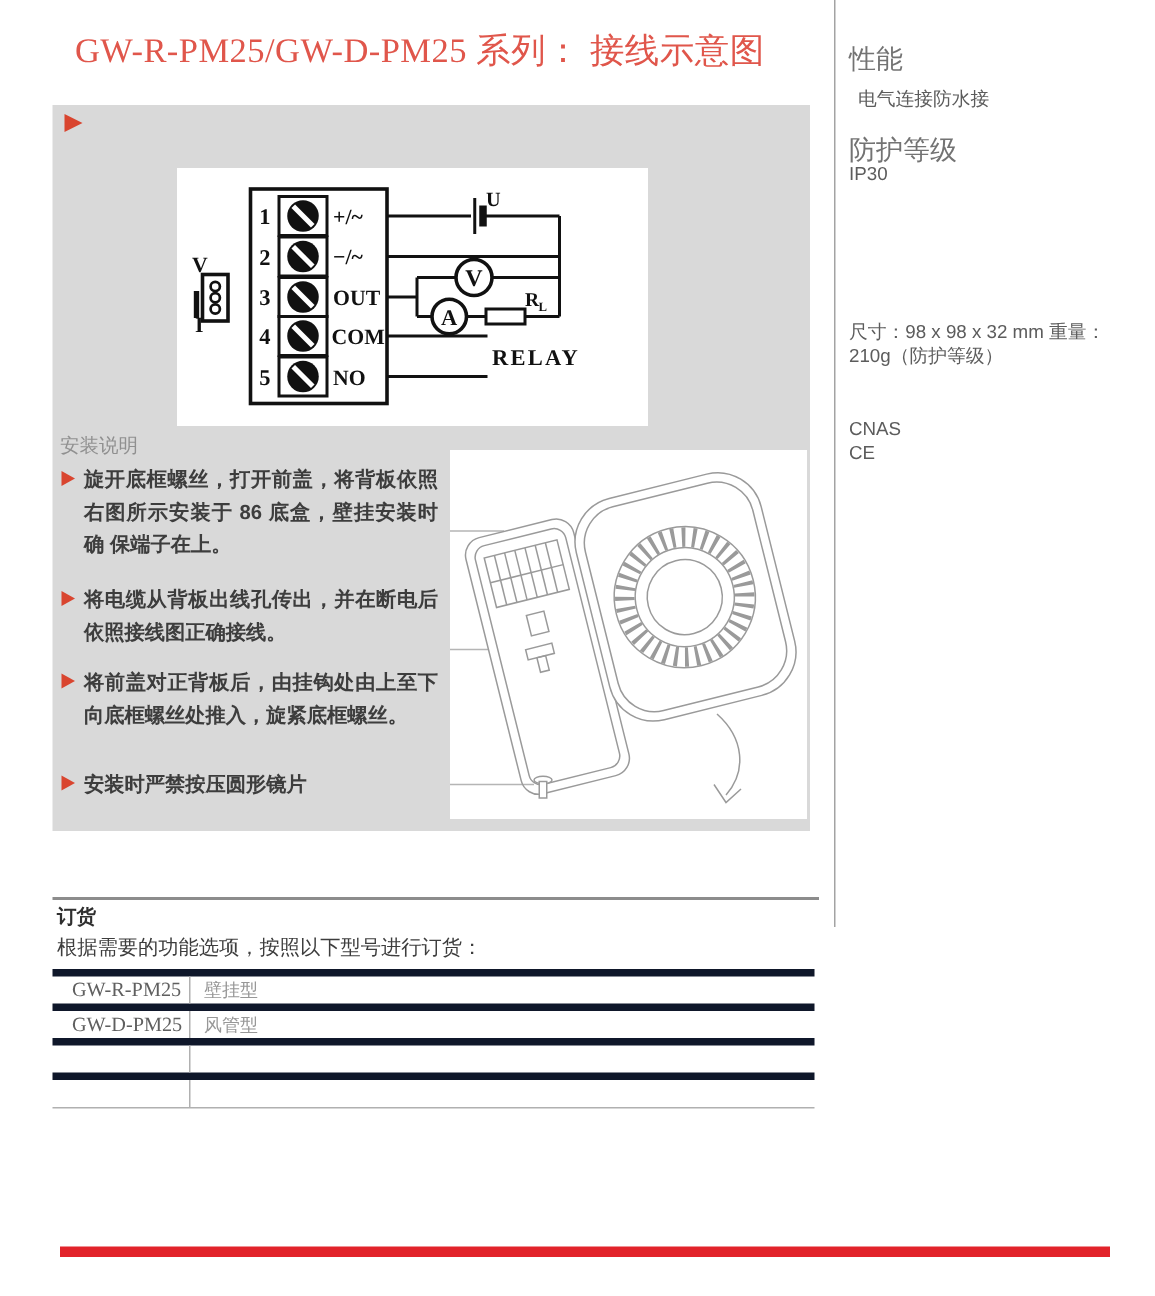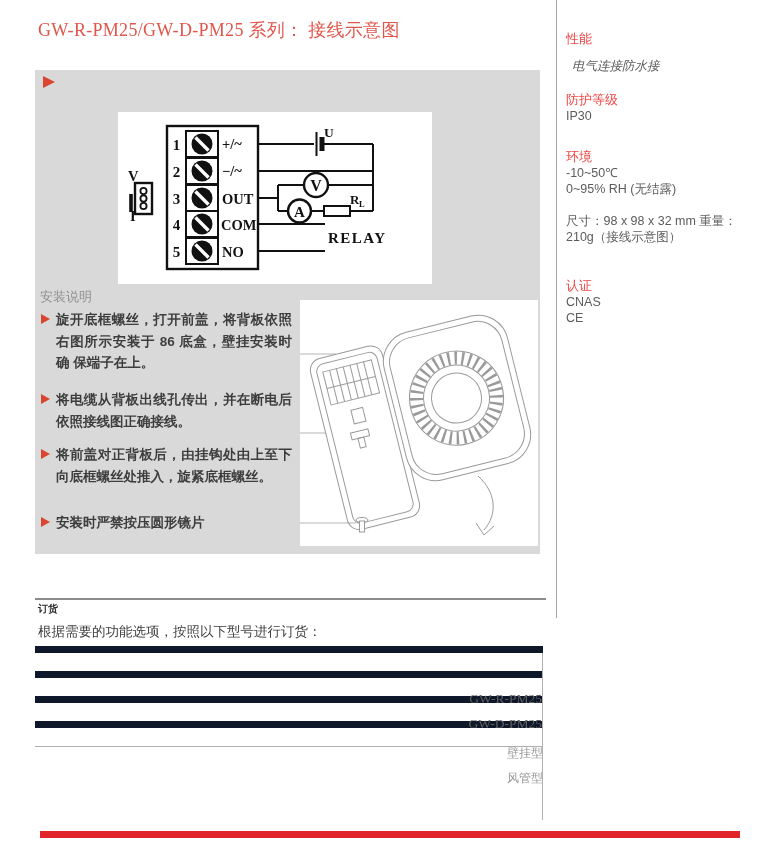--- a/index.html
+++ b/index.html
@@ -5,33 +5,33 @@
   html,body{margin:0;padding:0;}
   body{
     width:770px;height:864px;background:#ffffff;position:relative;
     font-family:"Liberation Sans", sans-serif;overflow:hidden;
     -webkit-font-smoothing:antialiased;
   }
   .page{position:absolute;inset:0;}
 
   
   .title{
-    position:absolute;left:38px;top:18px;margin:0;
+    position:absolute;left:50px;top:18px;margin:0;
     font-family:"Liberation Serif", serif;font-weight:400;
-    font-size:18px;color:#e0564b;letter-spacing:.3px;white-space:nowrap;
+    font-size:23px;color:#e0564b;letter-spacing:.3px;white-space:nowrap;
   }
 
   
   .vsep{position:absolute;left:556px;top:0;width:1px;height:618px;background:#a3a3a3;}
   .sidebar{position:absolute;left:566px;top:0;width:196px;height:620px;}
   .sb-sec{position:absolute;left:0;width:196px;}
-  .sb-h{font-size:13px;color:#ef4444;line-height:16px;}
+  .sb-h{font-size:18px;color:#737373;line-height:16px;}
   .sb-l{font-size:12.5px;color:#5c5c5c;line-height:16px;}
   .sb-sec.first .sb-h{margin-bottom:11px;}
-  .sb-sec.first .sb-l{padding-left:6px;font-style:italic;}
+  .sb-sec.first .sb-l{padding-left:6px;}
 
   
   .panel{position:absolute;left:35px;top:70px;width:505px;height:484px;background:#d9d9d9;}
   .tri{width:0;height:0;border-left:12px solid #d9452f;border-top:6px solid transparent;border-bottom:6px solid transparent;}
   .panel-marker{position:absolute;left:8px;top:6px;}
 
   .wirebox{position:absolute;left:83px;top:42px;width:314px;height:172px;background:#ffffff;}
 
   .install-h{position:absolute;left:5px;top:218px;font-size:13px;color:#909090;}
 
@@ -40,24 +40,24 @@
     border-top:5px solid transparent;border-bottom:5px solid transparent;margin:5px 6px 0 0;}
   .step .tx{
     width:236px;font-size:13.5px;font-weight:bold;color:#3d3d3d;line-height:21.5px;
     text-align:justify;text-justify:inter-ideograph;
   }
 
   .prodbox{position:absolute;left:265px;top:230px;width:238px;height:246px;background:#ffffff;}
 
   
   .order-line{position:absolute;left:35px;top:598px;width:511px;height:2px;background:#8c8c8c;}
-  .order-h{position:absolute;left:38px;top:602px;font-size:10px;font-weight:bold;color:#2f2f2f;}
+  .order-h{position:absolute;left:38px;top:602px;font-size:13px;font-weight:bold;color:#2f2f2f;}
   .order-sub{position:absolute;left:38px;top:623px;font-size:13.5px;font-weight:normal;color:#3d3d3d;}
   .order-table{position:absolute;left:35px;top:646px;width:508px;border-bottom:1px solid #b0b0b0;}
-  .t-row{display:flex;height:18px;border-top:7px solid #0f172a;align-items:flex-end;flex-direction:column;}
+  .t-row{display:flex;height:18px;border-top:5px solid #0f172a;align-items:center;}
   .t-model{
     flex:0 0 92px;height:100%;border-right:1px solid #b0b0b0;
     font-family:"Liberation Serif", serif;font-size:13.5px;color:#5f5f5f;
     padding-left:13px;display:flex;align-items:center;box-sizing:border-box;
   }
   .t-type{flex:1;font-size:12px;color:#979797;padding-left:9px;}
 
   
   .footer-band{position:absolute;left:40px;top:831px;width:700px;height:7px;background:#e2232a;}
 
@@ -75,31 +75,25 @@
 
   <aside class="sidebar">
     <div class="sb-sec first" style="top:31px">
       <div class="sb-h">性能</div>
       <div class="sb-l">电气连接防水接</div>
     </div>
     <div class="sb-sec" style="top:92px">
       <div class="sb-h">防护等级</div>
       <div class="sb-l">IP30</div>
     </div>
-    <div class="sb-sec" style="top:149px">
-      <div class="sb-h">环境</div>
-      <div class="sb-l">-10~50℃</div>
-      <div class="sb-l">0~95% RH (无结露)</div>
-    </div>
     <div class="sb-sec" style="top:213px">
       <div class="sb-l">尺寸：98 x 98 x 32 mm 重量：</div>
-      <div class="sb-l">210g（接线示意图）</div>
+      <div class="sb-l">210g（防护等级）</div>
     </div>
     <div class="sb-sec" style="top:278px">
-      <div class="sb-h">认证</div>
       <div class="sb-l">CNAS</div>
       <div class="sb-l">CE</div>
     </div>
   </aside>
 
   <section class="panel">
     <div class="tri panel-marker"></div>
 
     <div class="wirebox">
       <svg viewBox="0 0 314 172" width="314" height="172">

